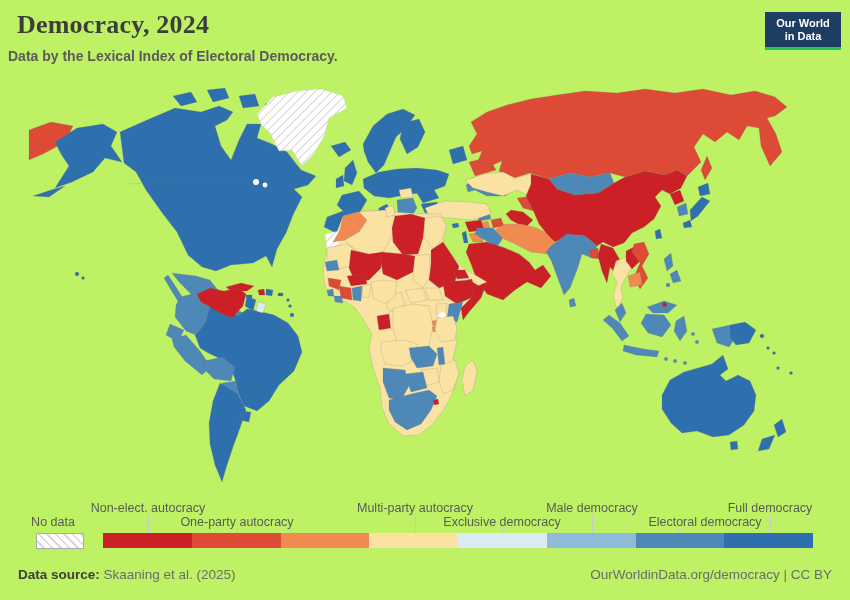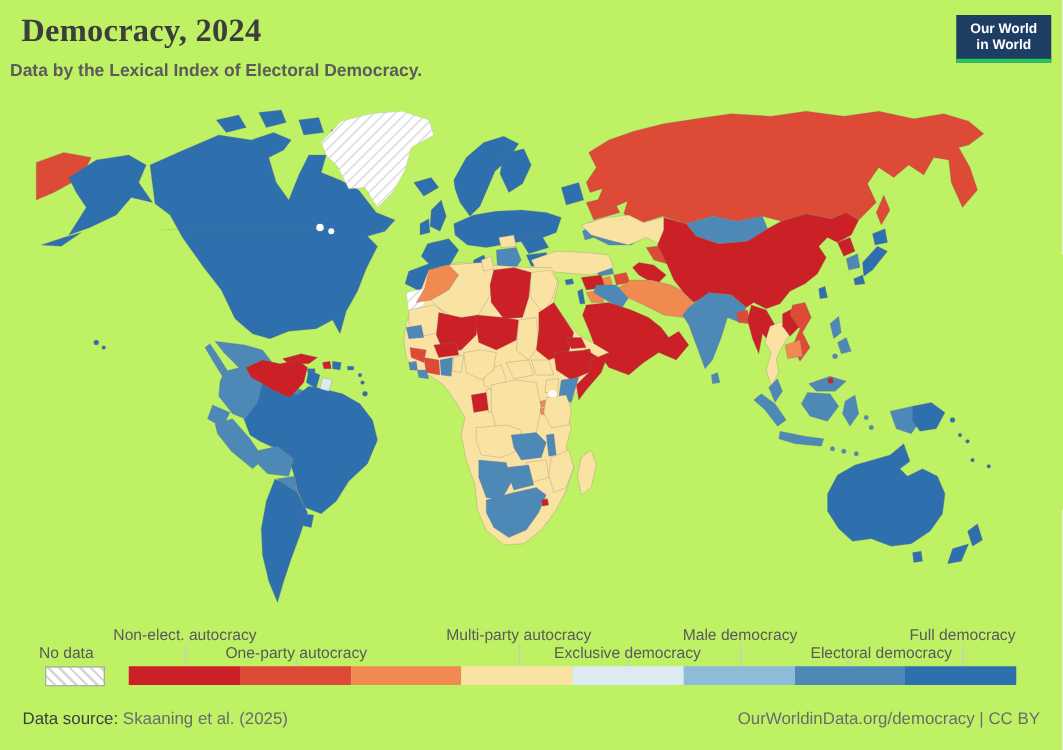--- a/index.html
+++ b/index.html
@@ -17,33 +17,33 @@
   .row-top{top:0px;}
   .row-bottom{top:14px;}
   .tick{position:absolute;width:1px;background:#c9c9c9;}
   .tick-top{top:14px;height:18px;}
   .tick-bottom{top:27px;height:5px;}
   .bar{position:absolute;left:103px;top:32px;width:710px;height:15px;display:flex;}
   .seg{flex:1;cursor:pointer;}
   .nodata-box{position:absolute;left:36px;top:32px;width:46px;height:14px;border:1px solid #ababab;background:repeating-linear-gradient(45deg,#ffffff 0,#ffffff 4px,#d8d8d8 4px,#d8d8d8 6px);cursor:pointer;}
   .footer{position:absolute;left:0;top:567px;width:850px;font-size:13.5px;color:#6b6b6b;}
   .src{position:absolute;left:18px;}
-  .src b{color:#3d3d3d;font-weight:400;}
+  .src b{color:#3d3d3d;font-weight:700;}
   .credit{position:absolute;right:18px;}
 </style>
 </head>
 <body>
 
 <div class="page">
 
   <div class="title">Democracy, 2024</div>
   <div class="subtitle">Data by the Lexical Index of Electoral Democracy.</div>
   <div class="logo">
     <div>Our World</div>
-    <div>in World</div>
+    <div>in Data</div>
   </div>
 
   <div class="mapwrap">
     <svg width="800" height="412" viewBox="0 0 800 412" xmlns="http://www.w3.org/2000/svg">
       <defs>
         <pattern id="hatchp" width="6" height="6" patternTransform="rotate(45)" patternUnits="userSpaceOnUse">
           <rect width="6" height="6" fill="#ffffff"></rect>
           <line x1="0" y1="0" x2="0" y2="6" stroke="#d4d4d4" stroke-width="2"></line>
         </pattern>
       </defs>

